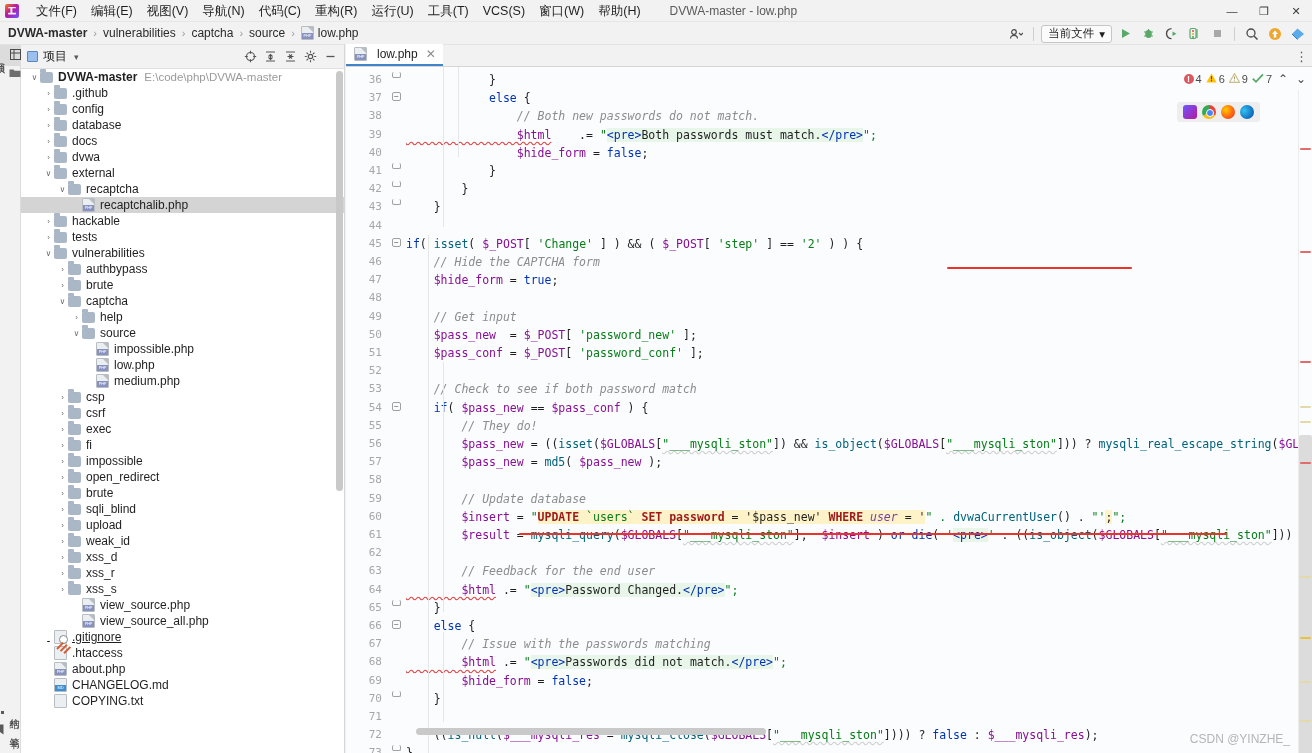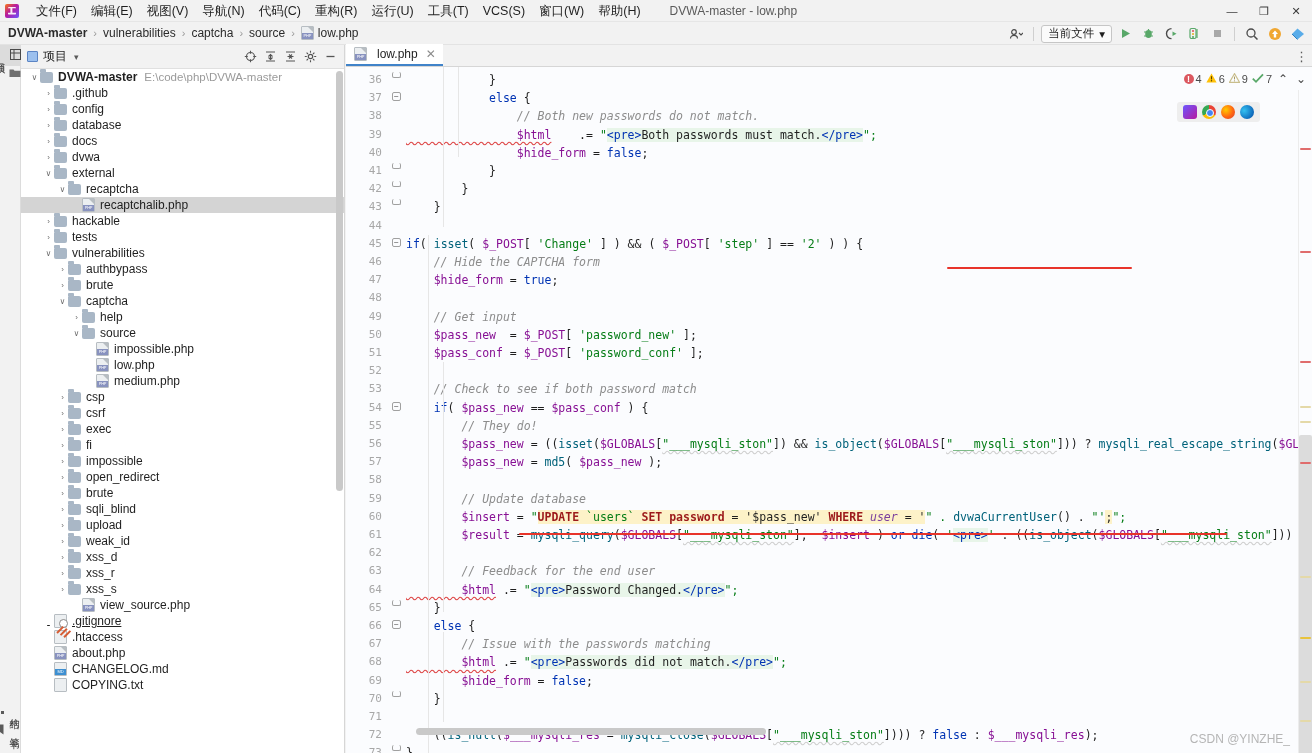--- a/index.html
+++ b/index.html
@@ -639,20 +639,25 @@
         <div class="row" style="padding-left: 36px;">
           <span class="arrow">›</span>
           <span class="ico-folder"></span>
           <span>xss_s</span>
         </div>
         <div class="row" style="padding-left: 50px;">
           <span class="arrow none">›</span>
           <span class="ico-php"></span>
           <span>view_source.php</span>
         </div>
+        <div class="row" style="padding-left: 50px;">
+          <span class="arrow none">›</span>
+          <span class="ico-php"></span>
+          <span>view_source_all.php</span>
+        </div>
         <div class="row" style="padding-left: 22px; text-decoration: underline;">
           <span class="arrow none">›</span>
           <span class="ico-git"></span>
           <span>.gitignore</span>
         </div>
         <div class="row" style="padding-left: 22px;">
           <span class="arrow none">›</span>
           <span class="ico-htaccess"></span>
           <span>.htaccess</span>
         </div>

